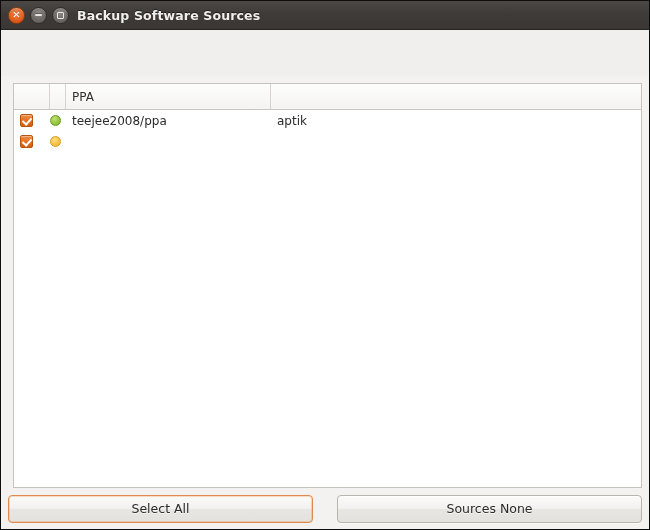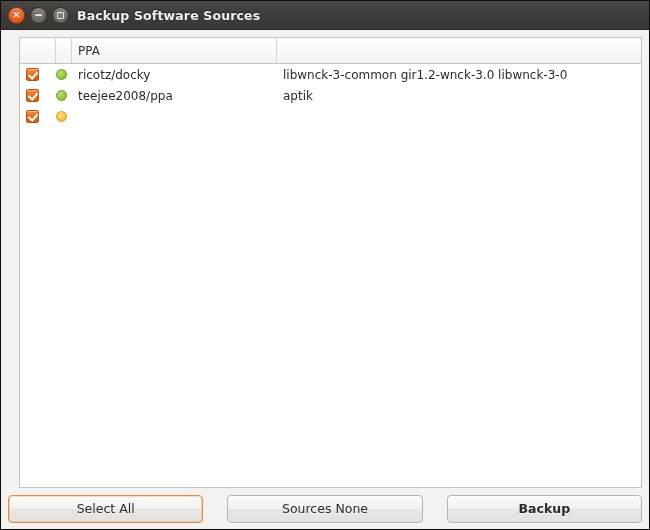--- a/index.html
+++ b/index.html
@@ -94,25 +94,26 @@
     color: #f2f0ee;
     font-size: 12.5px;
     font-weight: bold;
     text-shadow: 0 -1px 0 rgba(0,0,0,0.55);
     letter-spacing: 0.15px;
   }
 
   
   .content {
     flex: 1 1 auto;
-    padding: 7px 7px 0 18px;
+    padding: 7px 7px 0 12px;
     box-sizing: border-box;
     display: flex;
     flex-direction: column;
     background: #f3f2f0;
+    margin-top: 46px;
   }
 
   .listview {
     flex: 1 1 auto;
     background: #ffffff;
     border: 1px solid #c6c3be;
     box-sizing: border-box;
     overflow: hidden;
     display: flex;
     flex-direction: column;
@@ -265,30 +266,20 @@
     <div class="listview">
 
       <div class="thead">
         <div class="th th-check"></div>
         <div class="th th-status"></div>
         <div class="th th-ppa">PPA</div>
       </div>
 
       <div class="tbody">
 
-        <div class="row">
-          <div class="cell cell-check">
-            <span class="checkbox"></span>
-          </div>
-          <div class="cell cell-status">
-            <span class="dot dot-green"></span>
-          </div>
-          <div class="cell cell-ppa">ricotz/docky</div>
-          <div class="cell cell-packages">libwnck-3-common gir1.2-wnck-3.0 libwnck-3-0</div>
-        </div>
 
         <div class="row">
           <div class="cell cell-check">
             <span class="checkbox"></span>
           </div>
           <div class="cell cell-status">
             <span class="dot dot-green"></span>
           </div>
           <div class="cell cell-ppa">teejee2008/ppa</div>
           <div class="cell cell-packages">aptik</div>
@@ -304,17 +295,16 @@
           <div class="cell cell-packages"></div>
         </div>
 
       </div>
     </div>
   </div>
 
   <div class="buttonbar">
     <div class="btn focused">Select All</div>
     <div class="btn">Sources None</div>
-    <div class="btn default">Backup</div>
 
   </div>
 
 </div>
 
 </body></html>

